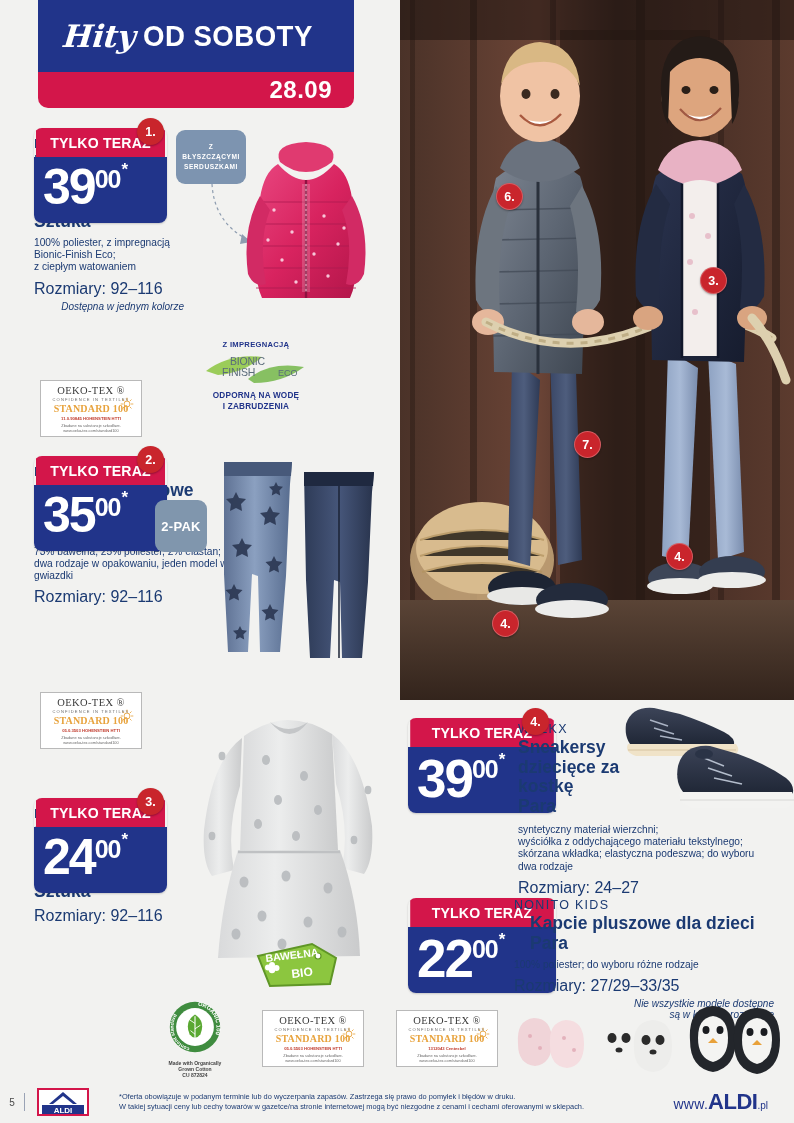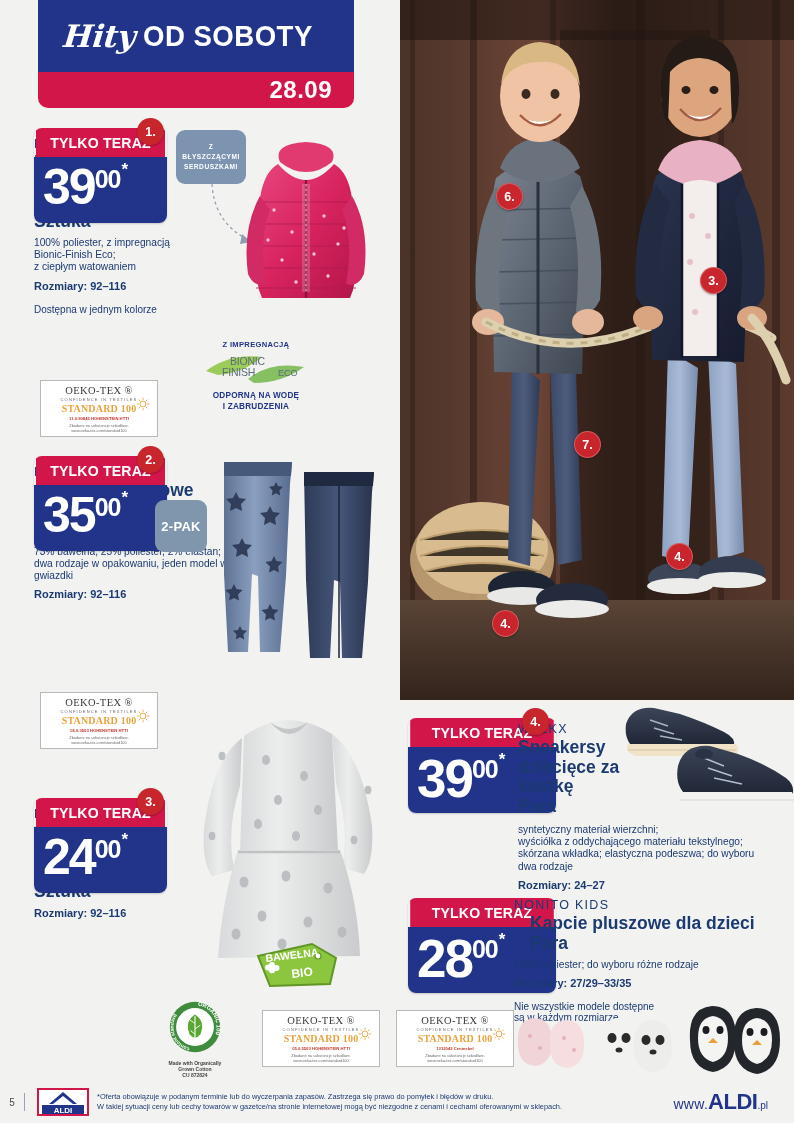--- a/index.html
+++ b/index.html
@@ -53,25 +53,25 @@
               background:#c9252c; color:#fff; font-size:12.5px; font-weight:bold;
               display:flex; align-items:center; justify-content:center;
               box-shadow:0 1px 2px rgba(0,0,0,.3); z-index:6; }
   .numbadge.onphoto { background:#c9252c; border:1px solid rgba(255,255,255,.25); }
 
   
   .brand { font-size:12.5px; letter-spacing:1.3px; color:#1b3a72; margin-top:9px; }
   .pname { font-size:17.5px; font-weight:bold; line-height:19.5px; color:#1b3a72;
            margin-top:2px; }
   .pdesc { font-size:10.2px; line-height:12.2px; color:#1b3a72; margin-top:6px; }
-  .psize { font-size:11px; font-weight:bold; color:#1b3a72; margin-top:6px; }
-  .pnote { font-size:10px; color:#1b3a72; margin-top:12px; }
-
-  
-  .oeko { width:118px; border:1px solid #b9b9b9; background:#fff; padding:4px 3px 3px;
+  .psize { font-size:16px; font-weight:normal; color:#1b3a72; margin-top:6px; }
+  .pnote { font-size:10px; font-style:italic; color:#1b3a72; margin-top:3px;text-align:right; }
+
+  
+  .oeko { width:102px; border:1px solid #b9b9b9; background:#fff; padding:4px 3px 3px;
           text-align:center; position:relative; }
   .oeko .l1 { font-family:"Liberation Serif", serif; font-size:10.5px; color:#3a3a3a;
               letter-spacing:0.4px; }
   .oeko .l2 { font-size:4.1px; color:#6b6b6b; letter-spacing:1.1px; margin-top:1px; }
   .oeko .l3 { font-family:"Liberation Serif", serif; font-size:10px; color:#e8a33d;
               font-weight:bold; letter-spacing:0.2px; margin-top:1px; }
   .oeko .l4 { font-size:4.2px; color:#c0392b; font-weight:bold; margin-top:1.5px; }
   .oeko .l5 { font-size:3.9px; color:#6b6b6b; margin-top:2px; line-height:5px; }
   .oeko .sun { position:absolute; right:7px; top:16px; width:14px; height:14px; }
 
@@ -83,21 +83,21 @@
 
   
   .biotag { position:absolute; width:82px; height:46px; }
 
   
   .footer { position:absolute; left:0; bottom:0; width:794px; height:42px;
             background:#f2f2f0; display:flex; align-items:center; }
   .pgnum { font-size:10px; color:#4a4a4a; width:24px; text-align:center; }
   .vrule { width:1px; height:18px; background:#9aa3b5; }
   .aldilogo { width:52px; height:28px; margin-left:12px; position:relative; }
-  .foot-disc { font-size:7.4px; line-height:10px; color:#1b3a72; margin-left:8px;
+  .foot-disc { font-size:7.4px; line-height:10px; color:#1b3a72; margin-left:30px;
                max-width:480px; }
   .foot-www { margin-left:auto; margin-right:26px; display:flex; align-items:baseline; }
   .foot-www .w { font-size:14px; color:#21348a; letter-spacing:.3px; }
   .foot-www .big { font-size:22px; font-weight:bold; color:#21348a; letter-spacing:-0.5px; }
   .foot-www .pl { font-size:10px; color:#21348a; }
 
   
   .callout { position:absolute; background:#7d94b0; color:#fff; border-radius:9px;
              font-size:6.6px; font-weight:bold; text-align:center; letter-spacing:.5px;
              display:flex; align-items:center; justify-content:center; line-height:10px;
@@ -606,21 +606,21 @@
         <path d="M94 78 L122 84"></path>
     </g>
     <ellipse cx="84" cy="54" rx="9" ry="5" fill="#2a3346"></ellipse>
   </svg>
 
   <div style="position:absolute;left:408px;top:898px;width:150px;">
     <div class="pricetag wide">
       <div class="pt-top">TYLKO TERAZ</div>
       <div class="pt-bot">
         <div class="pt-price">
-          <span class="pt-int">28</span>
+          <span class="pt-int">22</span>
           <span class="pt-dec">00</span>
           <span class="pt-star">*</span>
         </div>
       </div>
     </div>
   </div>
   <div style="position:absolute;left:514px;top:898px;width:260px;">
     <div class="brand" style="margin-top:0;">NONITO KIDS</div>
     <div class="pname" style="white-space:pre-line;margin-left:16px;">Kapcie pluszowe dla dzieci
 Para</div>

